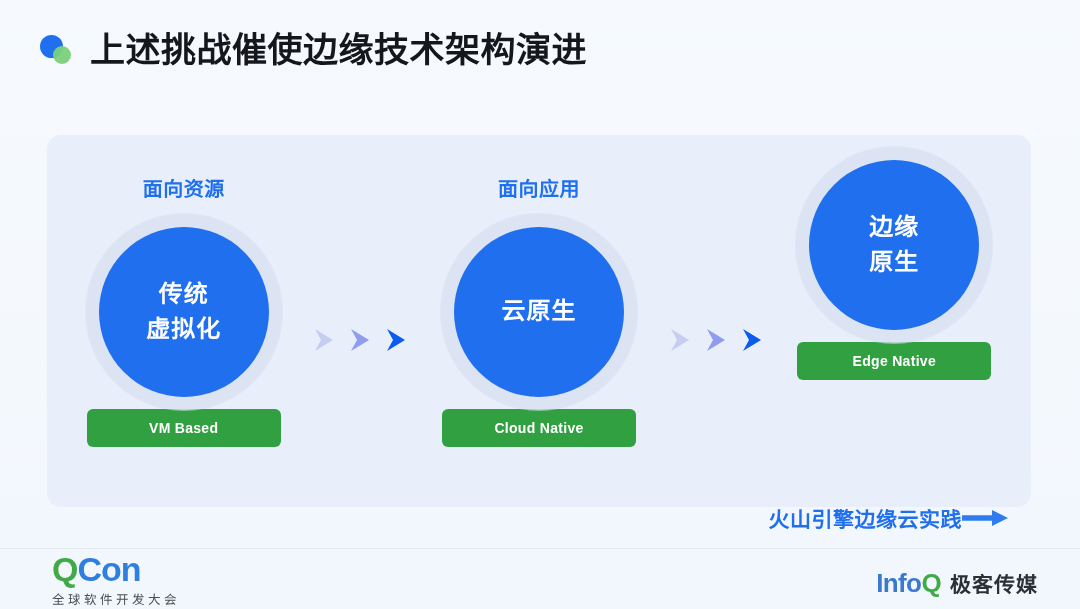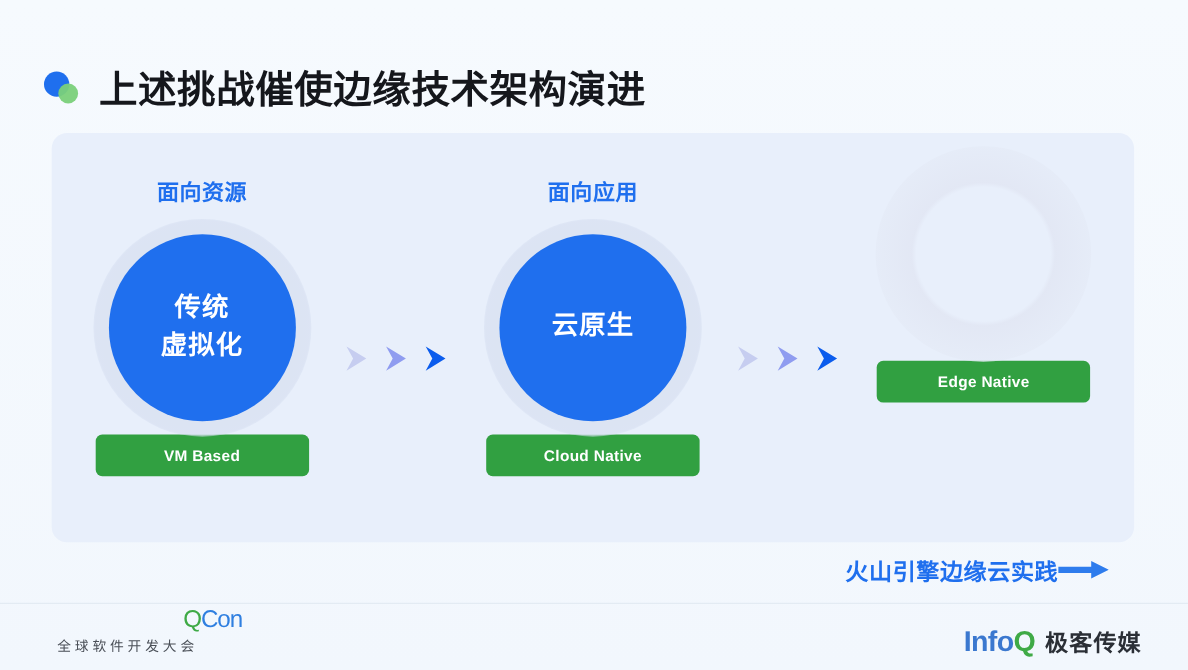--- a/index.html
+++ b/index.html
@@ -20,24 +20,24 @@
   .slide {
     position: absolute;
     inset: 0;
     background: linear-gradient(180deg, #f6fafe 0%, #f2f7fd 100%);
   }
 
   
   .title-row {
     position: absolute;
     left: 38px;
-    top: 48px;
+    top: 32px;
     height: 52px;
     display: flex;
-    align-items: flex-end;
+    align-items: flex-start;
   }
   .bullet-mark {
     position: relative;
     width: 38px;
     height: 38px;
     flex: 0 0 38px;
     margin-right: 14px;
   }
   .bullet-mark .dot-blue {
     position: absolute;
@@ -64,21 +64,21 @@
     letter-spacing: .5px;
     color: #15171c;
     white-space: nowrap;
     line-height: 1;
   }
 
   
   .panel {
     position: absolute;
     left: 47px;
-    top: 121px;
+    top: 135px;
     width: 984px;
     height: 372px;
     background: #e8effb;
     border-radius: 14px;
   }
 
   .columns {
     position: absolute;
     inset: 0;
     display: flex;
@@ -202,26 +202,25 @@
     background: #e2e9f2;
   }
   .qcon-logo {
     position: absolute;
     left: 52px;
     top: 552px;
     width: 168px;
     height: 48px;
   }
   .qcon-word {
-    font-size: 22px;
-    font-weight: normal;
+    font-size: 34px;
+    font-weight: bold;
     letter-spacing: -1px;
     line-height: 1;
     font-family: "Liberation Sans", "DejaVu Sans", sans-serif;
-    text-align: right;
   }
   .qcon-q { color: #3faa46; }
   .qcon-con { color: #2f7fe0; }
   .qcon-sub {
     margin-top: 3px;
     font-size: 12.5px;
     color: #4a4f57;
     letter-spacing: 3.5px;
     font-weight: normal;
   }
@@ -309,20 +308,24 @@
           <path d="M7 6 L25 17 L7 28 L13 17 Z" fill="#8f9cf0"></path>
         </svg>
         <svg class="chev" width="34" height="34" viewBox="0 0 34 34" aria-hidden="true">
           <path d="M7 6 L25 17 L7 28 L13 17 Z" fill="#0b5ced"></path>
         </svg>
       </div>
 
       <div class="stage">
         <div class="circle-wrap">
           <span class="halo"></span>
+          <div class="circle">
+            <span class="cline">边缘</span>
+            <span class="cline">原生</span>
+          </div>
         </div>
         <div class="tag">Edge Native</div>
       </div>
 
     </div>
   </div>
 
   <div class="cta">
     <span class="cta-text">火山引擎边缘云实践</span>
     <svg class="cta-arrow" width="46" height="20" viewBox="0 0 46 20" aria-hidden="true">

